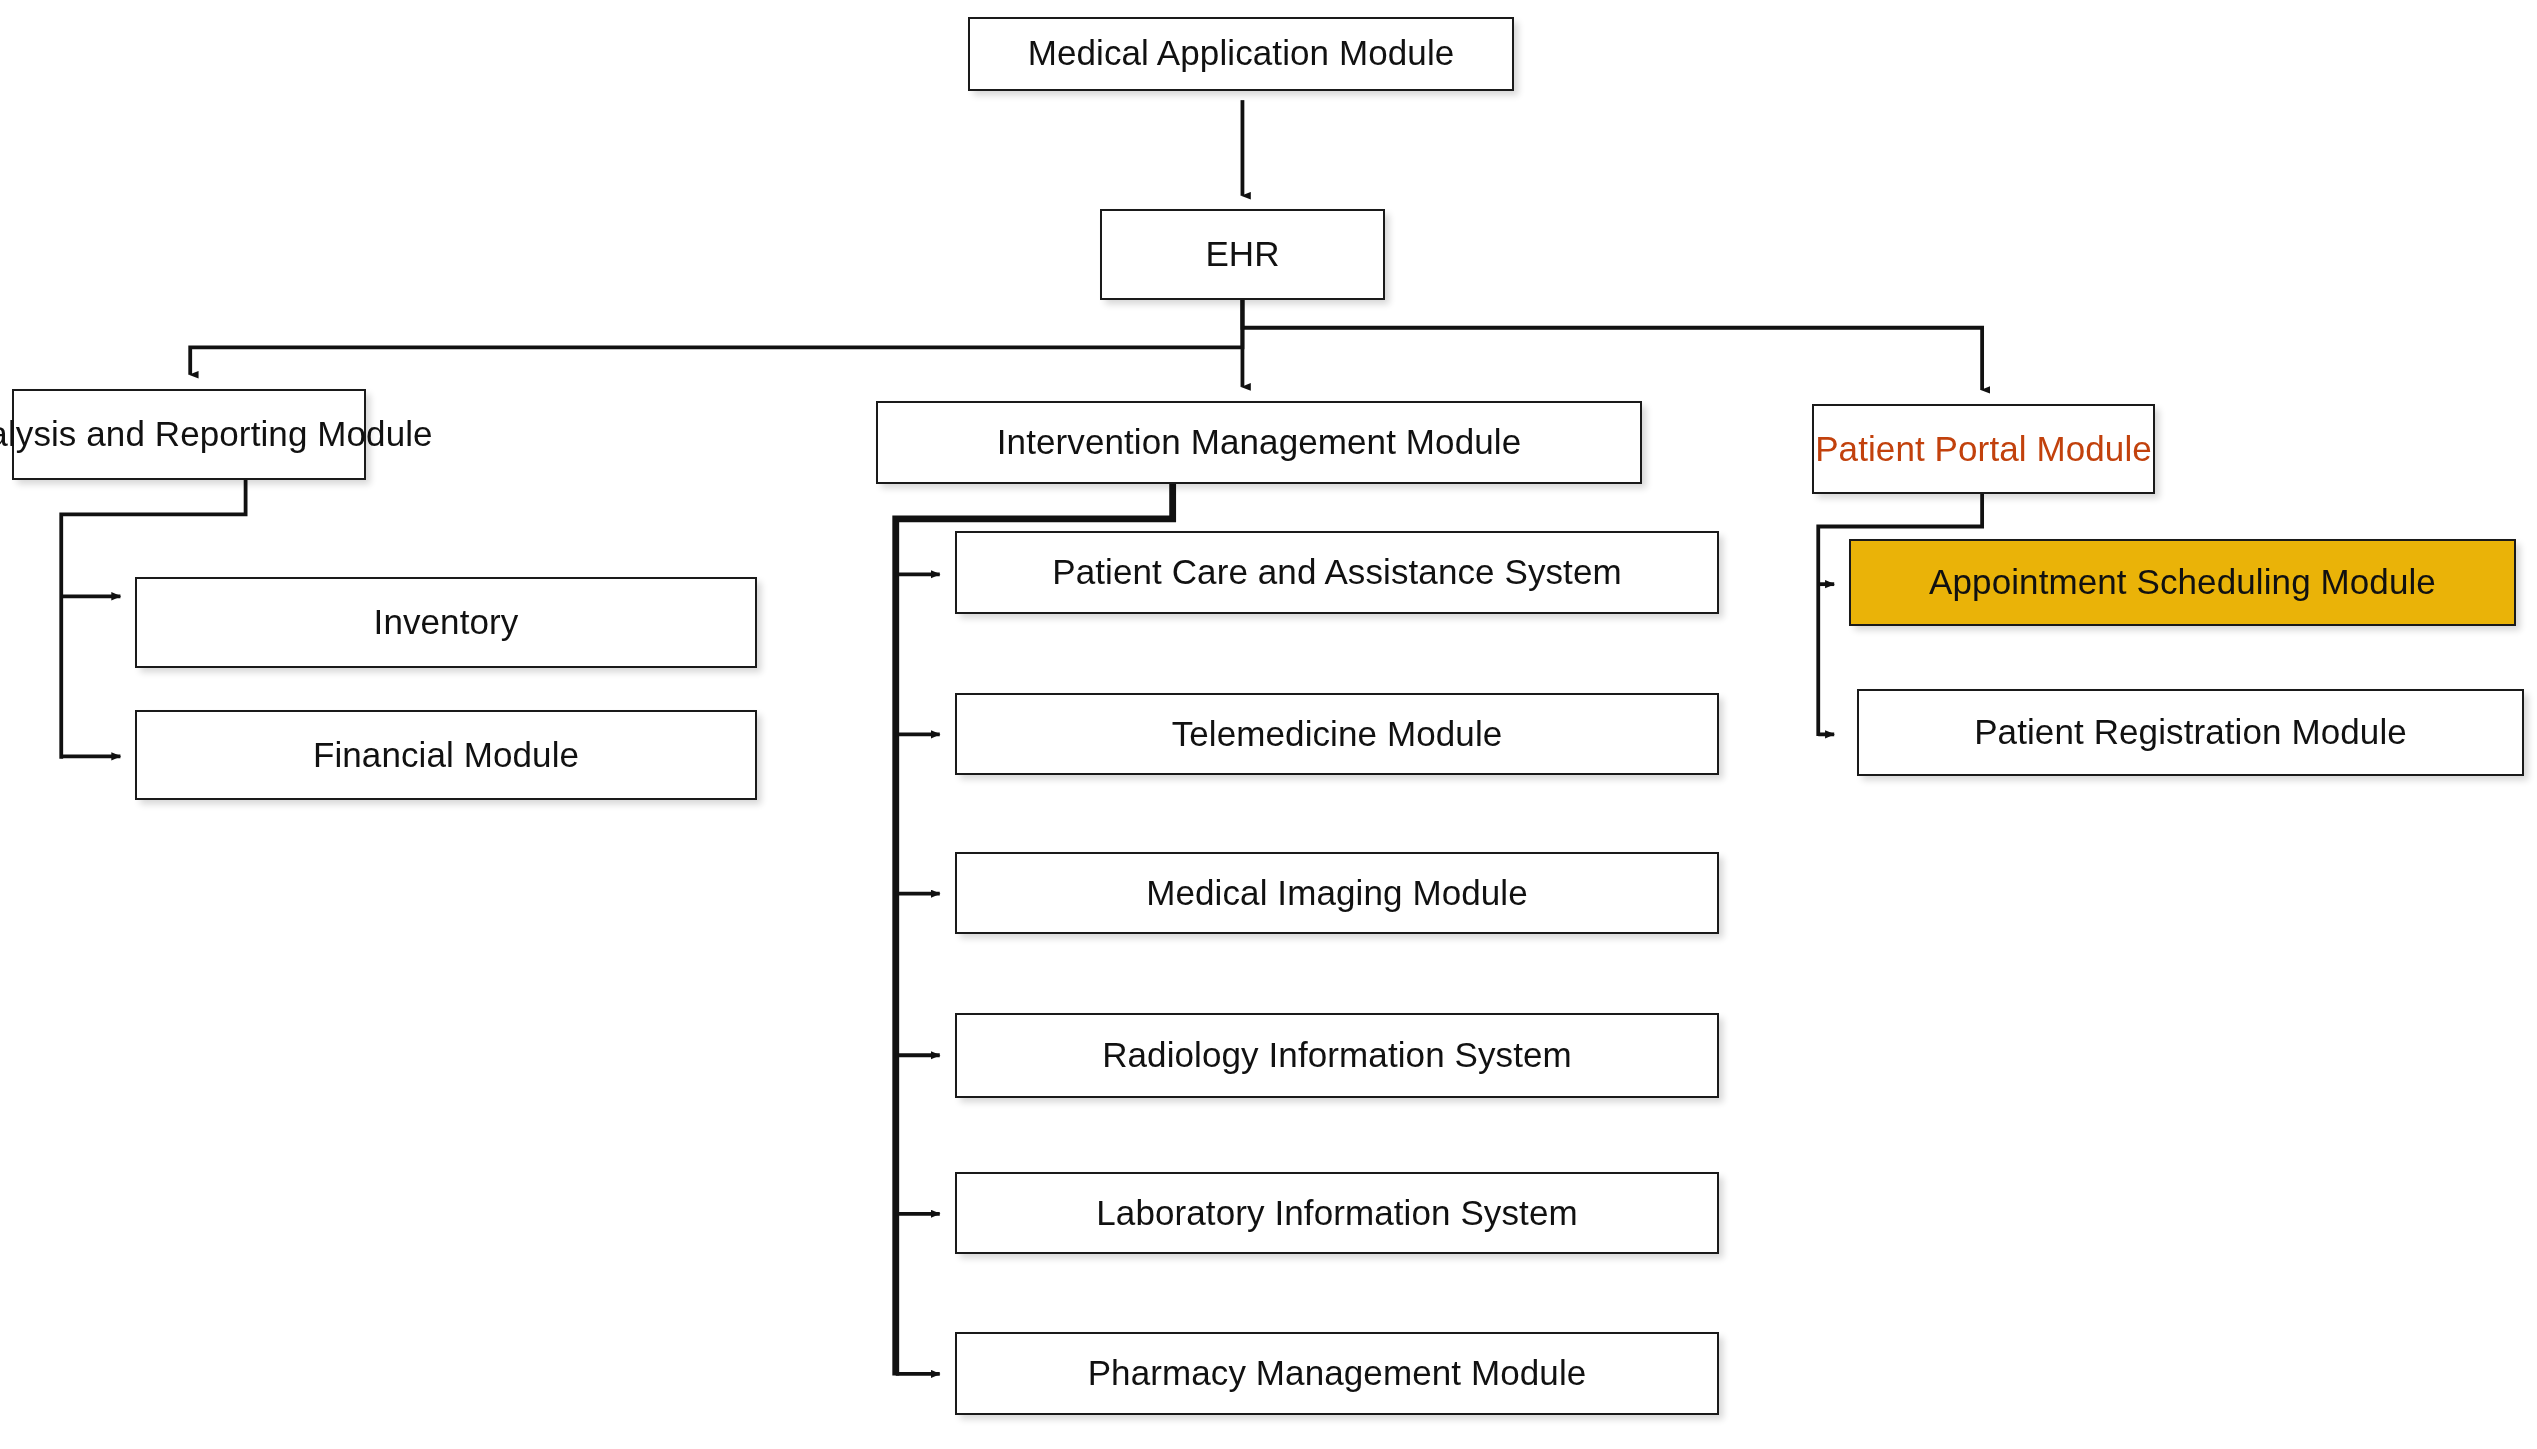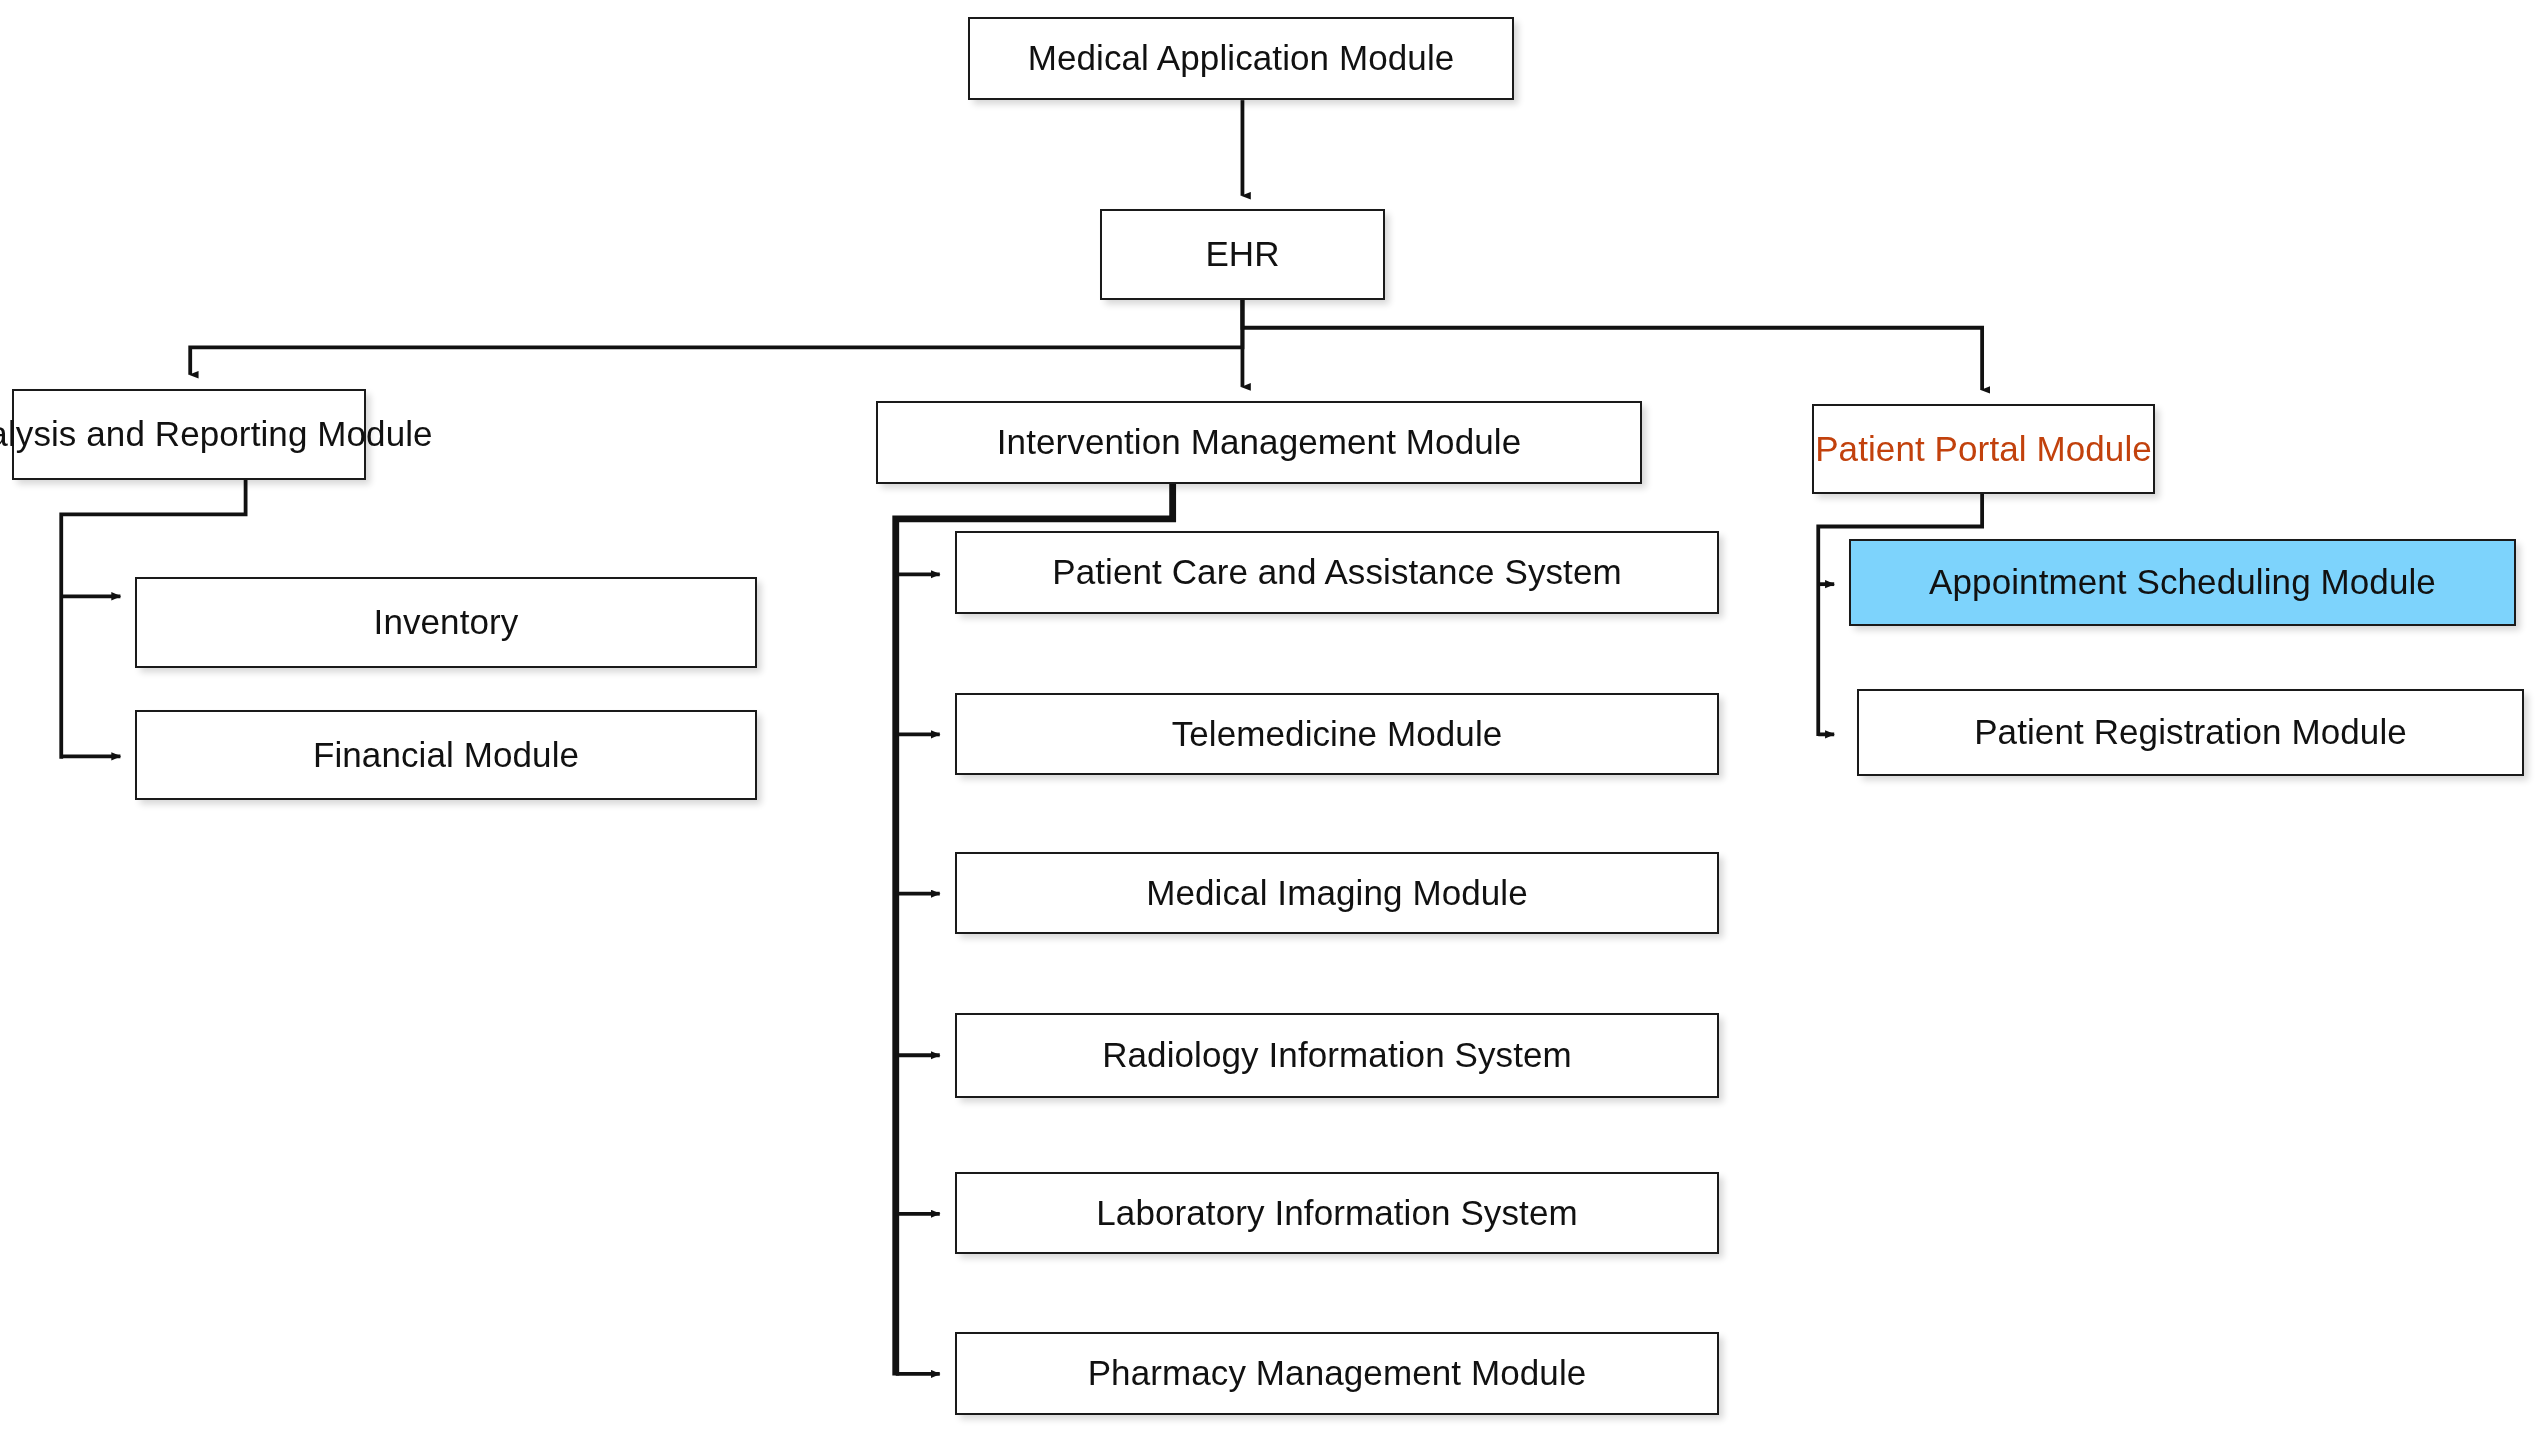--- a/index.html
+++ b/index.html
@@ -87,21 +87,21 @@
     <g fill="none" stroke="#111111" stroke-width="5">
       <path d="M 1180 757 L 1238 757" marker-end="url(#arrow-right)"></path>
       <path d="M 1180 968 L 1238 968" marker-end="url(#arrow-right)"></path>
       <path d="M 1180 1178 L 1238 1178" marker-end="url(#arrow-right)"></path>
       <path d="M 1180 1391 L 1238 1391" marker-end="url(#arrow-right)"></path>
       <path d="M 1180 1600 L 1238 1600" marker-end="url(#arrow-right)"></path>
       <path d="M 1180 1811 L 1238 1811" marker-end="url(#arrow-right)"></path>
     </g>
   </svg>
 
-  <div class="node" style="left: 968px; top: 16.7px; width: 546px; height: 83px; background: rgb(255, 255, 255); border-color: rgb(26, 26, 26);">
+  <div class="node" style="left: 968px; top: 16.7px; width: 546px; height: 74px; background: rgb(255, 255, 255); border-color: rgb(26, 26, 26);">
     <span class="label" style="color: rgb(17, 17, 17);">Medical Application Module</span>
   </div>
   <div class="node" style="left: 1100px; top: 209px; width: 285px; height: 91px; background: rgb(255, 255, 255); border-color: rgb(26, 26, 26);">
     <span class="label" style="color: rgb(17, 17, 17);">EHR</span>
   </div>
   <div class="node" style="left: 12px; top: 389px; width: 354px; height: 91px; background: rgb(255, 255, 255); border-color: rgb(26, 26, 26);">
     <span class="label" style="color: rgb(17, 17, 17);">Analysis and Reporting Module</span>
   </div>
   <div class="node" style="left: 876px; top: 401px; width: 766px; height: 83px; background: rgb(255, 255, 255); border-color: rgb(26, 26, 26);">
     <span class="label" style="color: rgb(17, 17, 17);">Intervention Management Module</span>
@@ -126,21 +126,21 @@
   </div>
   <div class="node" style="left: 955px; top: 1013px; width: 764px; height: 85px; background: rgb(255, 255, 255); border-color: rgb(26, 26, 26);">
     <span class="label" style="color: rgb(17, 17, 17);">Radiology Information System</span>
   </div>
   <div class="node" style="left: 955px; top: 1172px; width: 764px; height: 82px; background: rgb(255, 255, 255); border-color: rgb(26, 26, 26);">
     <span class="label" style="color: rgb(17, 17, 17);">Laboratory Information System</span>
   </div>
   <div class="node" style="left: 955px; top: 1332px; width: 764px; height: 83px; background: rgb(255, 255, 255); border-color: rgb(26, 26, 26);">
     <span class="label" style="color: rgb(17, 17, 17);">Pharmacy Management Module</span>
   </div>
-  <div class="node" style="left: 1849px; top: 539px; width: 667px; height: 87px; background: #7dd3fc; border-color: rgb(26, 26, 26);">
+  <div class="node" style="left: 1849px; top: 539px; width: 667px; height: 87px; background: #eab308; border-color: rgb(26, 26, 26);">
     <span class="label" style="color: rgb(17, 17, 17);">Appointment Scheduling Module</span>
   </div>
   <div class="node" style="left: 1849px; top: 689px; width: 667px; height: 87px; background: rgb(255, 255, 255); border-color: rgb(26, 26, 26); margin-left: 8px;">
     <span class="label" style="color: rgb(17, 17, 17);">Patient Registration Module</span>
   </div>
 
 </div>
 
 
 </body></html>

